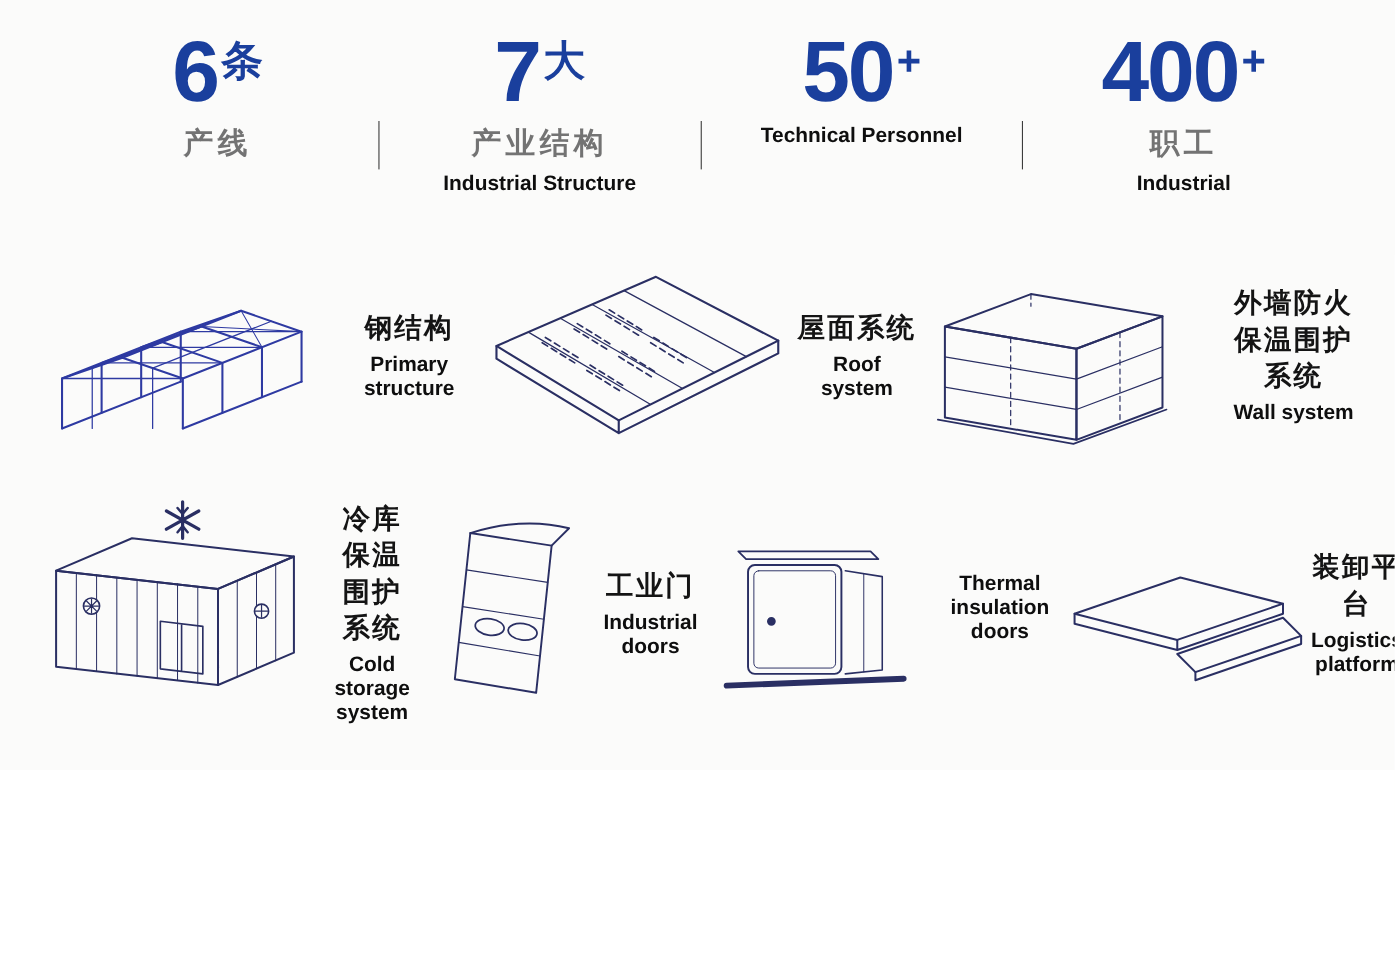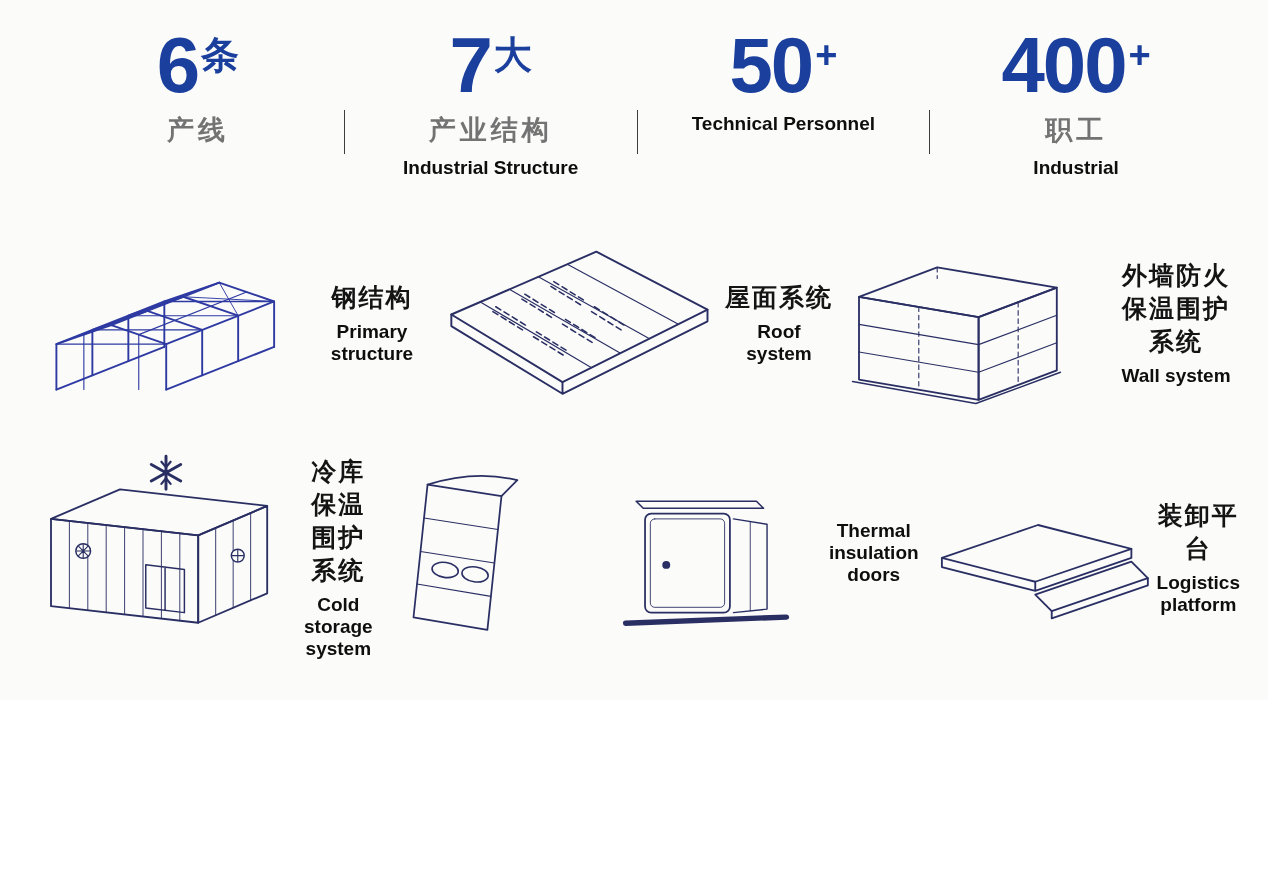--- a/index.html
+++ b/index.html
@@ -205,20 +205,24 @@
           <path d="M62,25 L146,38 L130,190 L46,176 Z"></path>
 
           <line x1="58" y1="63" x2="142" y2="76" stroke-width="1.2"></line>
           <line x1="54" y1="101" x2="138" y2="114" stroke-width="1.2"></line>
           <line x1="50" y1="138" x2="134" y2="152" stroke-width="1.2"></line>
 
           <ellipse cx="82" cy="122" rx="15" ry="8.5" transform="rotate(8 82 122)" stroke-width="1.8"></ellipse>
           <ellipse cx="116" cy="127" rx="15" ry="8.5" transform="rotate(8 116 127)" stroke-width="1.8"></ellipse>
         </svg>
       </div>
+      <figcaption>
+        <div class="pzh">工业门</div>
+        <div class="pen">Industrial doors</div>
+      </figcaption>
     </figure>
 
     <figure class="product" style="margin:0">
       <div class="art">
         <svg width="230" height="168" viewBox="0 0 260 190" fill="none" stroke="currentColor" stroke-width="2" stroke-linecap="round" stroke-linejoin="round">
 
           <path d="M42,24 L178,24 L186,32 L50,32 Z" stroke-width="1.8"></path>
 
           <rect x="52" y="38" width="96" height="112" rx="7"></rect>
           <rect x="58" y="44" width="84" height="100" rx="5" stroke-width="1"></rect>

